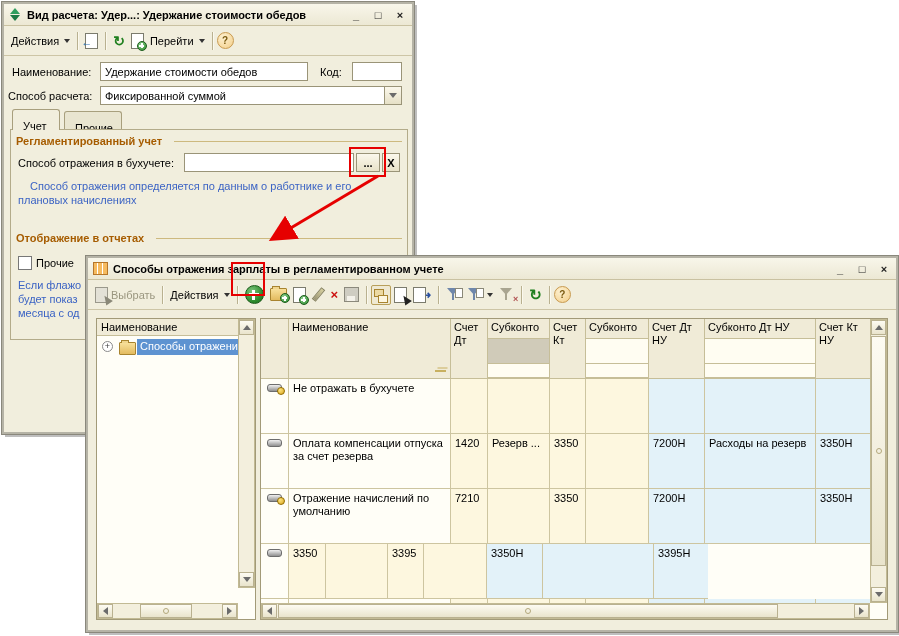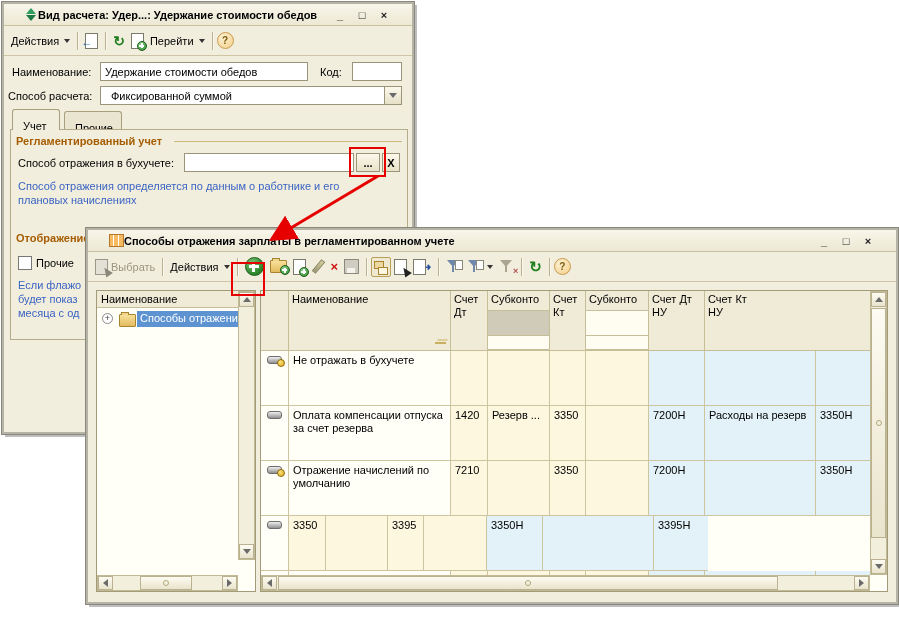--- a/index.html
+++ b/index.html
@@ -1,21 +1,21 @@
 <!DOCTYPE html>
 <html><head>
 <meta charset="utf-8">
 <style>
   html,body{margin:0;padding:0}
   body{width:899px;height:636px;position:relative;overflow:hidden;background:#fff;
        font-family:"Liberation Sans",sans-serif;font-size:11px;color:#000;}
   
   .window{position:absolute;background:#f1eedd;border:2px solid #b5b3a6;
           box-shadow:0 0 0 1px #8a887c,3px 3px 0 rgba(125,125,125,.5);box-sizing:border-box}
-  .titlebar{height:21px;display:flex;align-items:center;padding:0 21px;
+  .titlebar{height:21px;display:flex;align-items:center;gap:5px;padding:0 5px;
             background:linear-gradient(#f8f6ea,#ece8d4);border-bottom:1px solid #c9c1a1;font-weight:bold}
   .title-text{white-space:nowrap;overflow:hidden}
   .tb-controls{margin-left:auto;display:flex;gap:8px;font-weight:bold;color:#222}
   .tb-btn{width:14px;text-align:center;cursor:default;line-height:14px}
   .toolbar{height:29px;display:flex;align-items:center;padding:0 4px;
            border-bottom:1px solid #cdc5a6;background:#f1eedd}
   .tbtn{display:inline-flex;align-items:center;gap:3px;padding:2px 3px;white-space:nowrap}
   .disabled-text{color:#9a967f}
   .sep{width:1px;height:18px;background:#b9b190;margin:0 4px;box-shadow:1px 0 0 #fbf9ee}
   .dd{width:0;height:0;border-left:3px solid transparent;border-right:3px solid transparent;
@@ -63,21 +63,21 @@
   .fmark{position:absolute;right:-4px;bottom:-2px;font-size:9px;font-weight:bold;line-height:9px}
   .glyph{font-weight:bold}
   .help{width:15px;height:15px;border-radius:50%;display:inline-flex;align-items:center;justify-content:center;
       background:radial-gradient(circle at 35% 30%,#fdf0cf,#f3cf8a);border:1px solid #c89a50;
       color:#7a5a10;font-weight:bold;font-size:10px}
   
   .flabel{position:absolute;white-space:nowrap}
   .tinput{position:absolute;background:#fff;border:1px solid #9a9478;padding:1px 4px;font:inherit;
       box-sizing:border-box;height:19px;margin:0}
   .combo{position:absolute;background:#fff;border:1px solid #9a9478;box-sizing:border-box;height:19px;
-      display:flex;align-items:center;padding-left:10px}
+      display:flex;align-items:center;padding-left:4px}
   .combo-btn{margin-left:auto;width:16px;height:100%;background:linear-gradient(#fbf8ec,#e6e0c6);
       border-left:1px solid #9a9478;display:flex;align-items:center;justify-content:center}
   .sbtn{position:absolute;background:linear-gradient(#fbf8ec,#e8e2c8);border:1px solid #9a9478;
       box-sizing:border-box;height:19px;display:flex;align-items:center;justify-content:center;font-weight:bold}
   .grouphdr{position:absolute;color:#a65c00;font-weight:bold;white-space:nowrap}
   .rule{position:absolute;height:1px;background:#cdb97f}
   .hint{position:absolute;color:#3b63c4;line-height:14px;white-space:nowrap}
   .checkbox{position:absolute;width:12px;height:12px;background:#fff;border:1px solid #777}
   .tab{position:absolute;border:1px solid #a89f7d;border-bottom:none;border-radius:3px 3px 0 0;
       padding:10px 10px;background:#e9e5d0;box-sizing:border-box}
@@ -187,35 +187,35 @@
 
   <span class="flabel" style="left:14px;top:153px">Способ отражения в бухучете:</span>
   <input class="tinput" style="left: 180px; top: 149px; width: 170px;" readonly="" value="">
   <div class="sbtn" style="left:352px;top:149px;width:24px">
     <span>...</span>
   </div>
   <div class="sbtn" style="left:378px;top:149px;width:18px">
     <span>X</span>
   </div>
 
-  <span class="hint" style="left:14px;top:175px">Способ отражения определяется по данным о работнике и его</span>
+  <span class="hint" style="left:26px;top:175px">Способ отражения определяется по данным о работнике и его</span>
   <span class="hint" style="left:14px;top:189px">плановых начислениях</span>
 
   <span class="grouphdr" style="left:12px;top:228px">Отображение в отчетах</span>
   <div class="rule" style="left:152px;top:234px;width:246px"></div>
 
   <span class="checkbox" style="left:14px;top:252px"></span>
   <span class="flabel" style="left:32px;top:253px">Прочие</span>
 
   <span class="hint" style="left:14px;top:274px">Если флажо</span>
   <span class="hint" style="left:14px;top:288px">будет показ</span>
   <span class="hint" style="left:14px;top:302px">месяца с од</span>
 </div>
 
-<div class="window" style="left:86px;top:228px;width:812px;height:376px;z-index:10">
+<div class="window" style="left:86px;top:256px;width:812px;height:376px;z-index:10">
   <div class="titlebar">
     <span class="icon-table"></span>
     <span class="title-text">Способы отражения зарплаты в регламентированном учете</span>
     <span class="tb-controls">
       <span class="tb-btn">_</span>
       <span class="tb-btn">□</span>
       <span class="tb-btn">×</span>
     </span>
   </div>
   <div class="toolbar">
@@ -340,20 +340,25 @@
           <div class="suba gray"></div>
             <div class="subb"></div>
         </div>
         <div class="hcell" style="width:36px">Счет Кт</div>
         <div class="hcell sub" style="width:63px">
           <div class="hlabel">Субконто</div>
           <div class="suba"></div>
             <div class="subb"></div>
         </div>
         <div class="hcell" style="width:56px">Счет Дт НУ</div>
+        <div class="hcell sub" style="width:111px">
+          <div class="hlabel">Субконто Дт НУ</div>
+          <div class="suba"></div>
+            <div class="subb"></div>
+        </div>
         <div class="hcell" style="width:54px;border-right:none">Счет Кт НУ</div>
       </div>
 
       <div class="grow predef" style="height:55px">
         <div class="cell c-white" style="width:28px;text-align:center"><span class="pill"></span></div>
         <div class="cell c-white" style="width:162px">Не отражать в бухучете</div>
         <div class="cell c-cream" style="width:37px"></div>
         <div class="cell c-cream" style="width:62px"></div>
         <div class="cell c-cream" style="width:36px"></div>
         <div class="cell c-cream" style="width:63px"></div>

